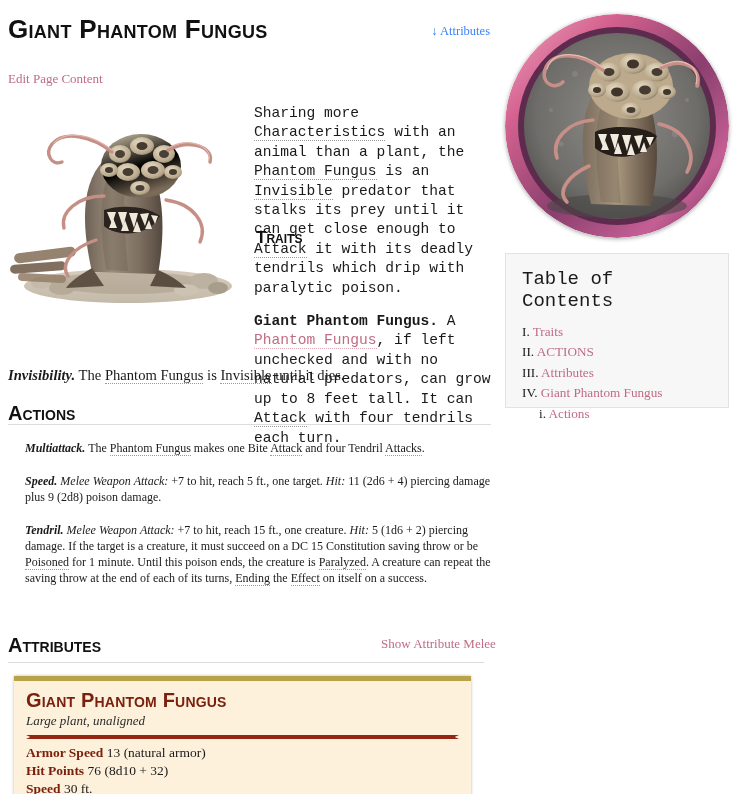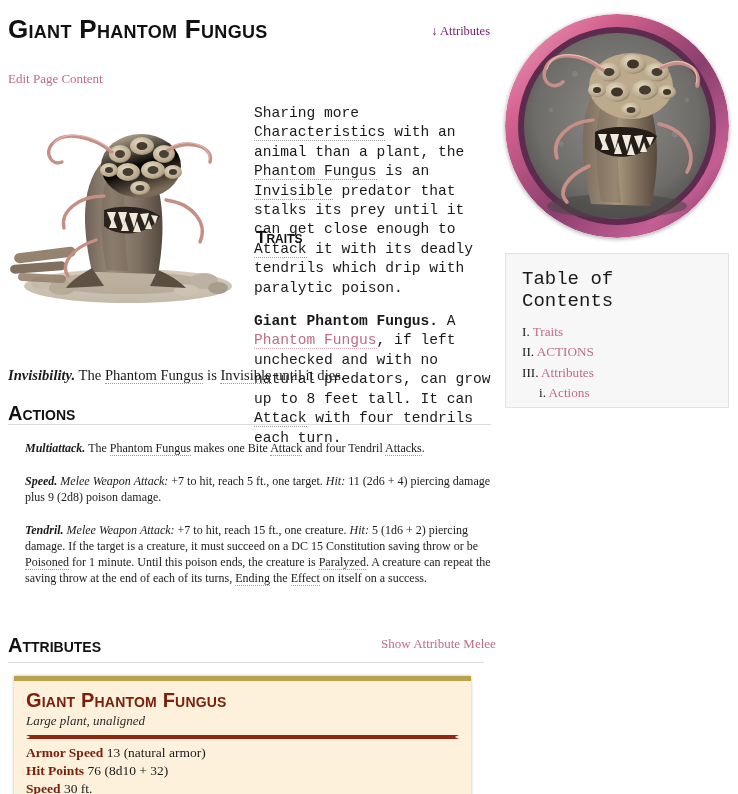--- a/index.html
+++ b/index.html
@@ -32,21 +32,21 @@
     color: #111;
     position: absolute;
     left: 8px;
     top: 14px;
   }
   .attr-jump {
     position: absolute;
     right: 248px;
     top: 24px;
     font-size: 12.5px;
-    color: #701a75;
+    color: #3b82f6;
     text-decoration: none;
     font-family: "Liberation Serif", serif;
   }
 
   .edit-link {
     position: absolute;
     left: 8px;
     top: 71px;
     font-size: 13px;
     color: #c06c84;
@@ -484,17 +484,18 @@
       </g>
     </svg>
   </div>
 
   <div class="toc">
     <div class="toc-title">Table of Contents</div>
     <ol>
       <li><span class="num">I.</span> <a href="#">Traits</a></li>
       <li><span class="num">II.</span> <a href="#actions">ACTIONS</a></li>
       <li><span class="num">III.</span> <a href="#attributes">Attributes</a></li>
+      <li><span class="num">IV.</span> <a href="#">Giant Phantom Fungus</a></li>
       <li class="sub"><span class="num">i.</span> <a href="#">Actions</a></li>
     </ol>
   </div>
 
 </div>
 
 </body></html>

